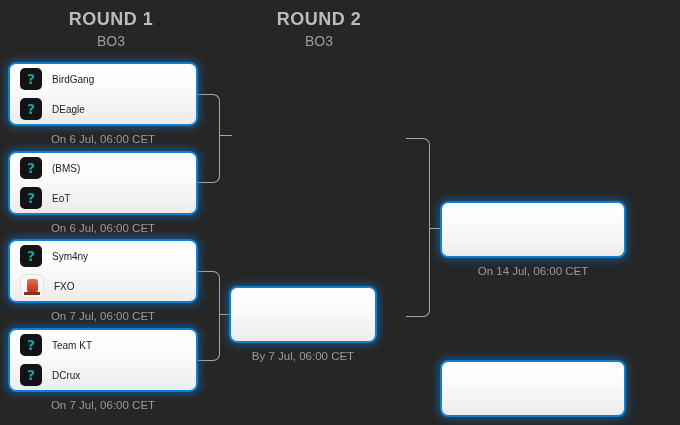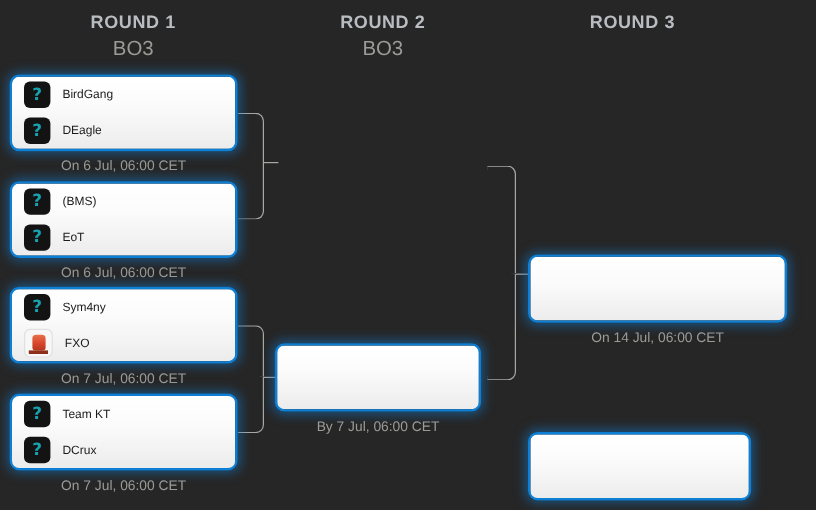--- a/index.html
+++ b/index.html
@@ -20,28 +20,28 @@
     inset: 0;
   }
 
   
   .round-header {
     position: absolute;
     text-align: center;
     width: 210px;
   }
   .round-title {
-    font-size: 15px;
+    font-size: 18px;
     font-weight: bold;
     letter-spacing: 0.5px;
     color: #b9bcc0;
     line-height: 22px;
   }
   .round-sub {
-    font-size: 17px;
+    font-size: 14px;
     color: #9a9a96;
     line-height: 18px;
     margin-top: 2px;
   }
   .round-sub.finals { color: #b0a79c; }
 
   .hdr-r1 { left: 6px;   top: 8px; }
   .hdr-r2 { left: 214px; top: 8px; }
   .hdr-r3 { left: 422px; top: 8px; }
 
@@ -146,21 +146,20 @@
 
   <div class="round-header hdr-r1">
     <div class="round-title">ROUND 1</div>
     <div class="round-sub">BO3</div>
   </div>
   <div class="round-header hdr-r2">
     <div class="round-title">ROUND 2</div>
     <div class="round-sub">BO3</div>
   </div>
   <div class="round-header hdr-r3">
-    <div class="round-title">ROUND 3</div>
   </div>
 
   <div class="conn bracket-top" style="left:198px; top:94px; width:22px; height:41px;"></div>
   <div class="conn bracket-bot" style="left:198px; top:135px; width:22px; height:48px;"></div>
   <div class="conn stub" style="left:220px; top:135px; width:12px; height:1px;"></div>
 
   <div class="conn bracket-top" style="left:198px; top:271px; width:22px; height:43px;"></div>
   <div class="conn bracket-bot" style="left:198px; top:314px; width:22px; height:47px;"></div>
   <div class="conn stub" style="left:220px; top:314px; width:12px; height:1px;"></div>
 
@@ -221,26 +220,26 @@
       </div>
       <div class="team-row">
         <span class="logo unknown">?</span>
         <span class="team-name">DCrux</span>
       </div>
     </div>
     <div class="match-date">On 7 Jul, 06:00 CET</div>
   </div>
 
 
-  <div class="match" style="left:229px; top:286px; width:172px;">
+  <div class="match" style="left:229px; top:286px; width:148px;">
     <div class="card" style="height:57px;"></div>
     <div class="match-date">By 7 Jul, 06:00 CET</div>
   </div>
 
-  <div class="match" style="left:440px; top:212px; width:216px;">
+  <div class="match" style="left:440px; top:201px; width:186px;">
     <div class="card" style="height:57px;"></div>
     <div class="match-date">On 14 Jul, 06:00 CET</div>
   </div>
 
   <div class="match" style="left:440px; top:360px; width:186px;">
     <div class="card" style="height:57px;"></div>
     <div class="match-date"></div>
   </div>
 
 </div>

